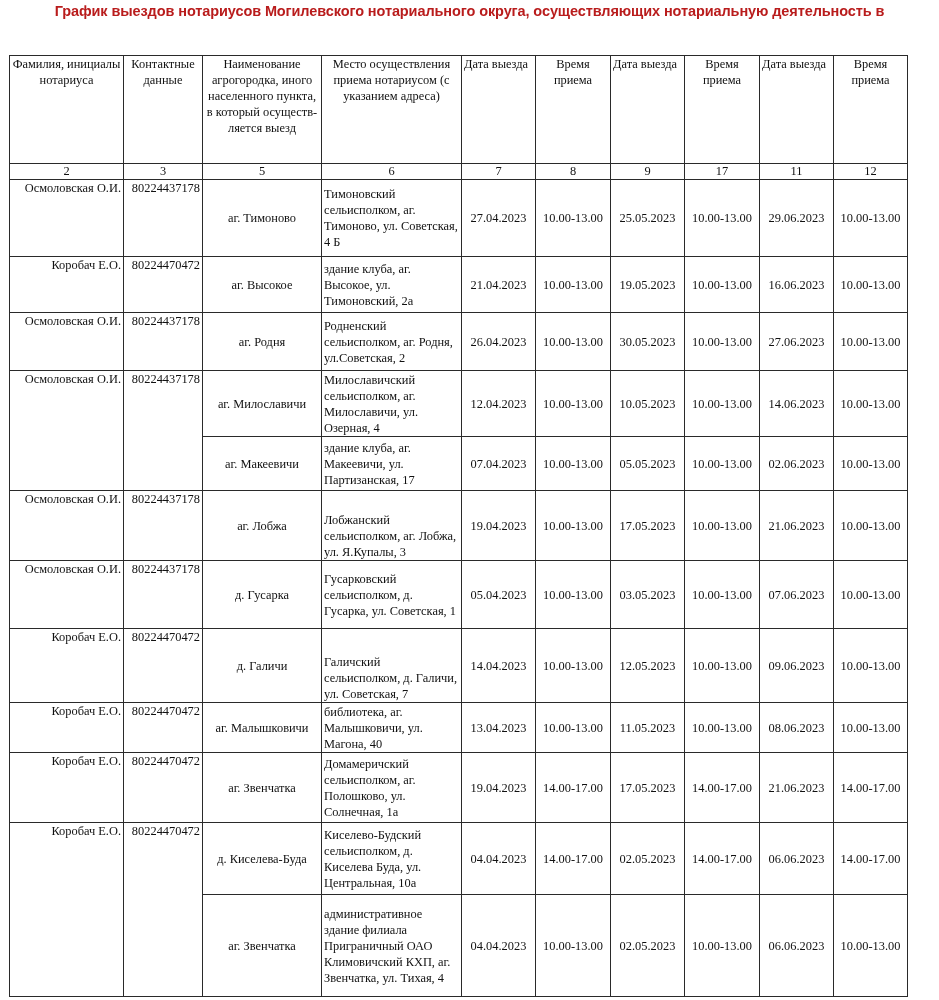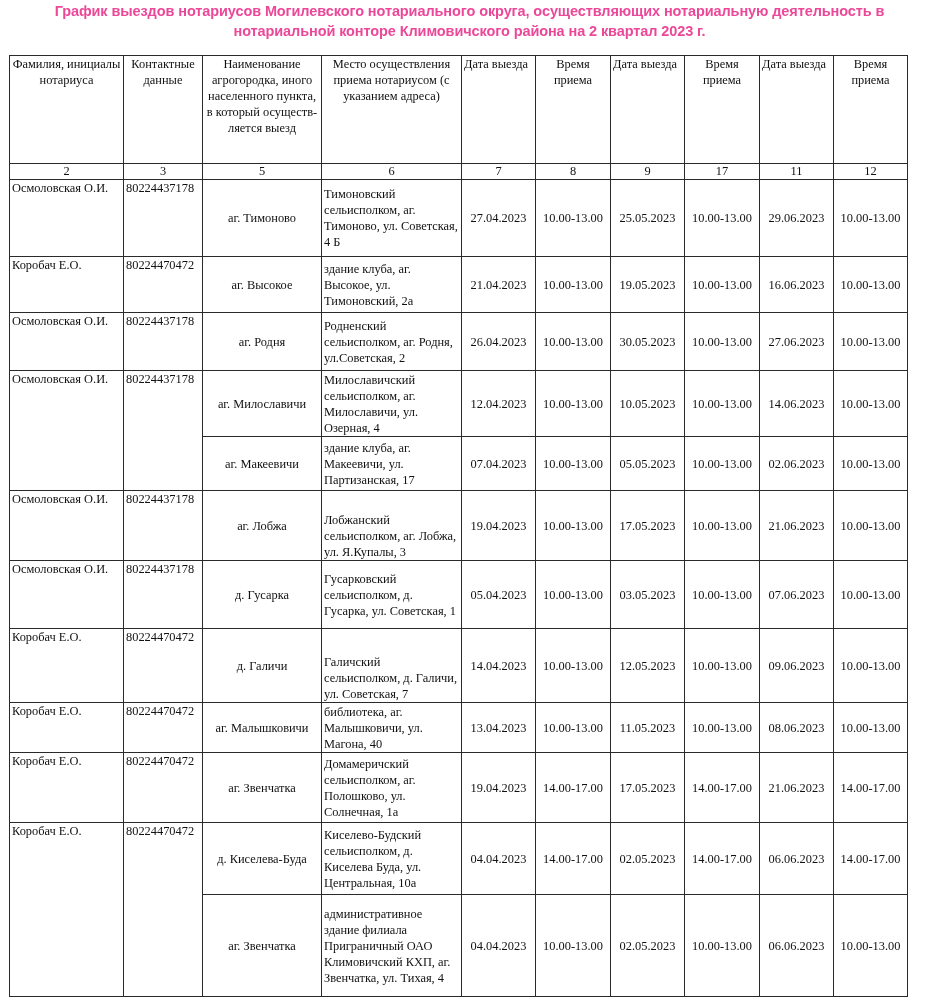--- a/index.html
+++ b/index.html
@@ -1,44 +1,43 @@
 <!DOCTYPE html>
 <html><head>
 <meta charset="utf-8">
 <style>
   html, body { margin: 0; padding: 0; background: #ffffff; }
   body { width: 939px; height: 1000px; position: relative; overflow: hidden; font-family: "Liberation Serif", serif; color: #111; }
   .title {
     position: absolute; left: 0; top: 0; width: 939px;
-    text-align: center; color: #ec4899; font-family: "Liberation Sans", sans-serif;
+    text-align: center; color: #b91c1c; font-family: "Liberation Sans", sans-serif;
     font-weight: bold; font-size: 14.5px; line-height: 20px; letter-spacing: -0.1px;
     padding-top: 1px;
   }
   table.sched {
     position: absolute; left: 9px; top: 55px;
     border-collapse: collapse; table-layout: fixed; width: 898px;
     font-size: 12.4px; line-height: 16px;
   }
   table.sched td, table.sched th {
     border: 1.5px solid #2a2a2a; padding: 0 2px; font-weight: normal; overflow: hidden;
   }
   th.hdr { vertical-align: top; text-align: center; padding-top: 2px; }
   th.hdr.left { text-align: left; }
   tr.nums td { text-align: center; height: 15px; line-height: 15px; padding: 0; }
-  td.name, td.phone { vertical-align: top; text-align: left; padding-top: 1px; }
+  td.name, td.phone { vertical-align: top; text-align: right; padding-top: 1px; }
   td.settle { vertical-align: middle; text-align: center; }
   td.place { vertical-align: middle; }
   td.val { vertical-align: middle; text-align: center; padding: 0 1px; }
 </style>
 </head>
 <body>
 
 <div class="title">
   <div>График выездов нотариусов Могилевского нотариального округа, осуществляющих нотариальную деятельность в</div>
-  <div>нотариальной конторе Климовичского района на 2 квартал 2023 г.</div>
 </div>
 
 <table class="sched">
   <colgroup>
     <col style="width:114px">
       <col style="width:79px">
       <col style="width:119px">
       <col style="width:140px">
     <col style="width:74px">
       <col style="width:75px">

